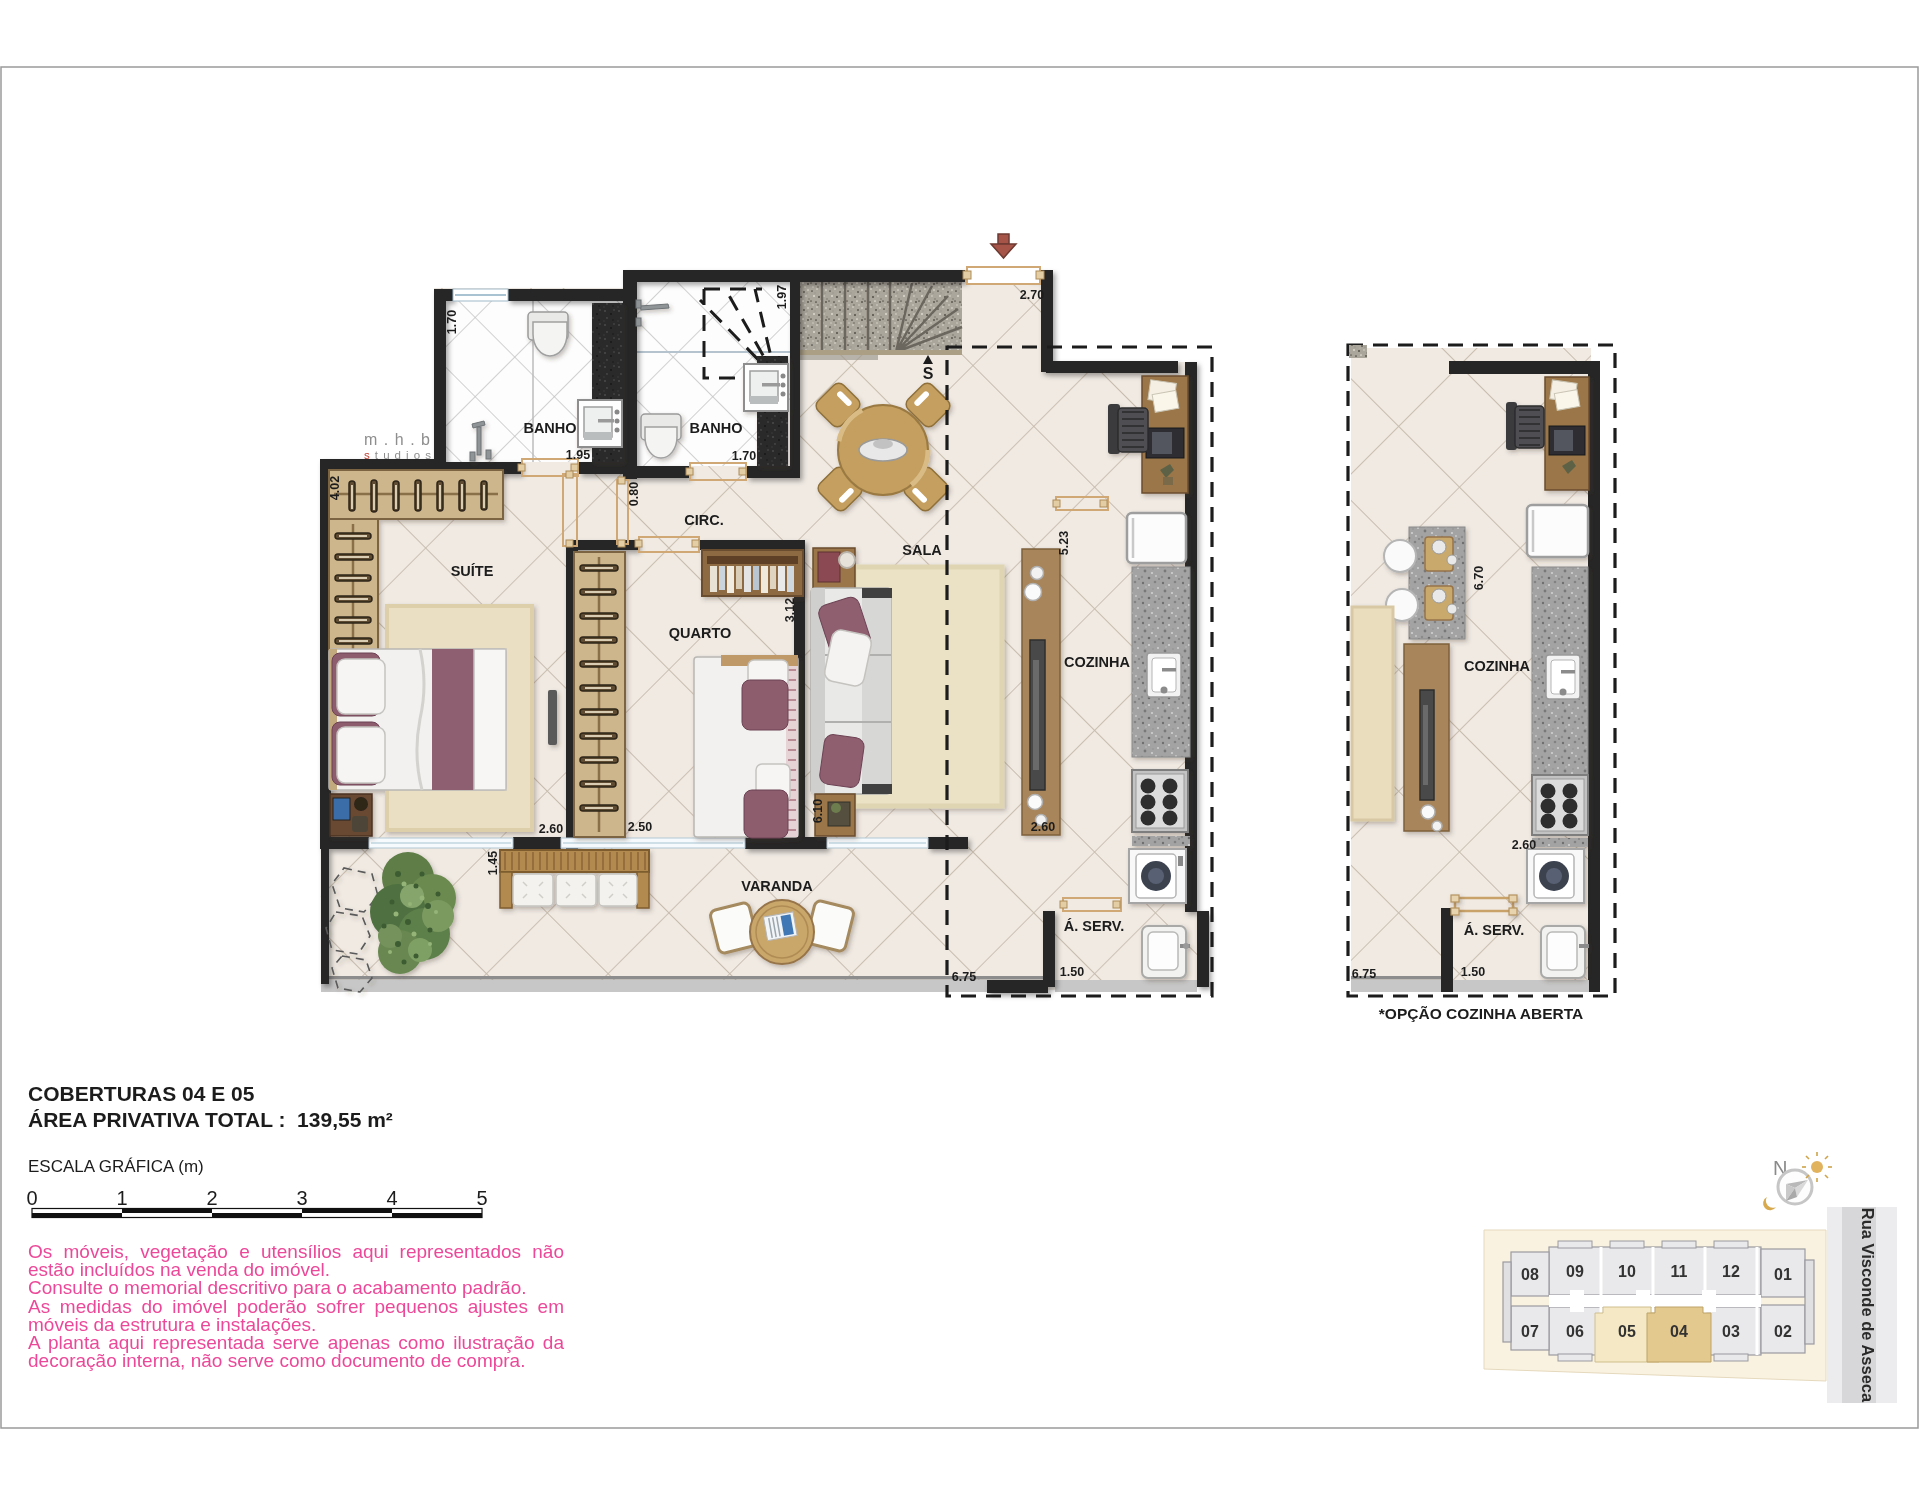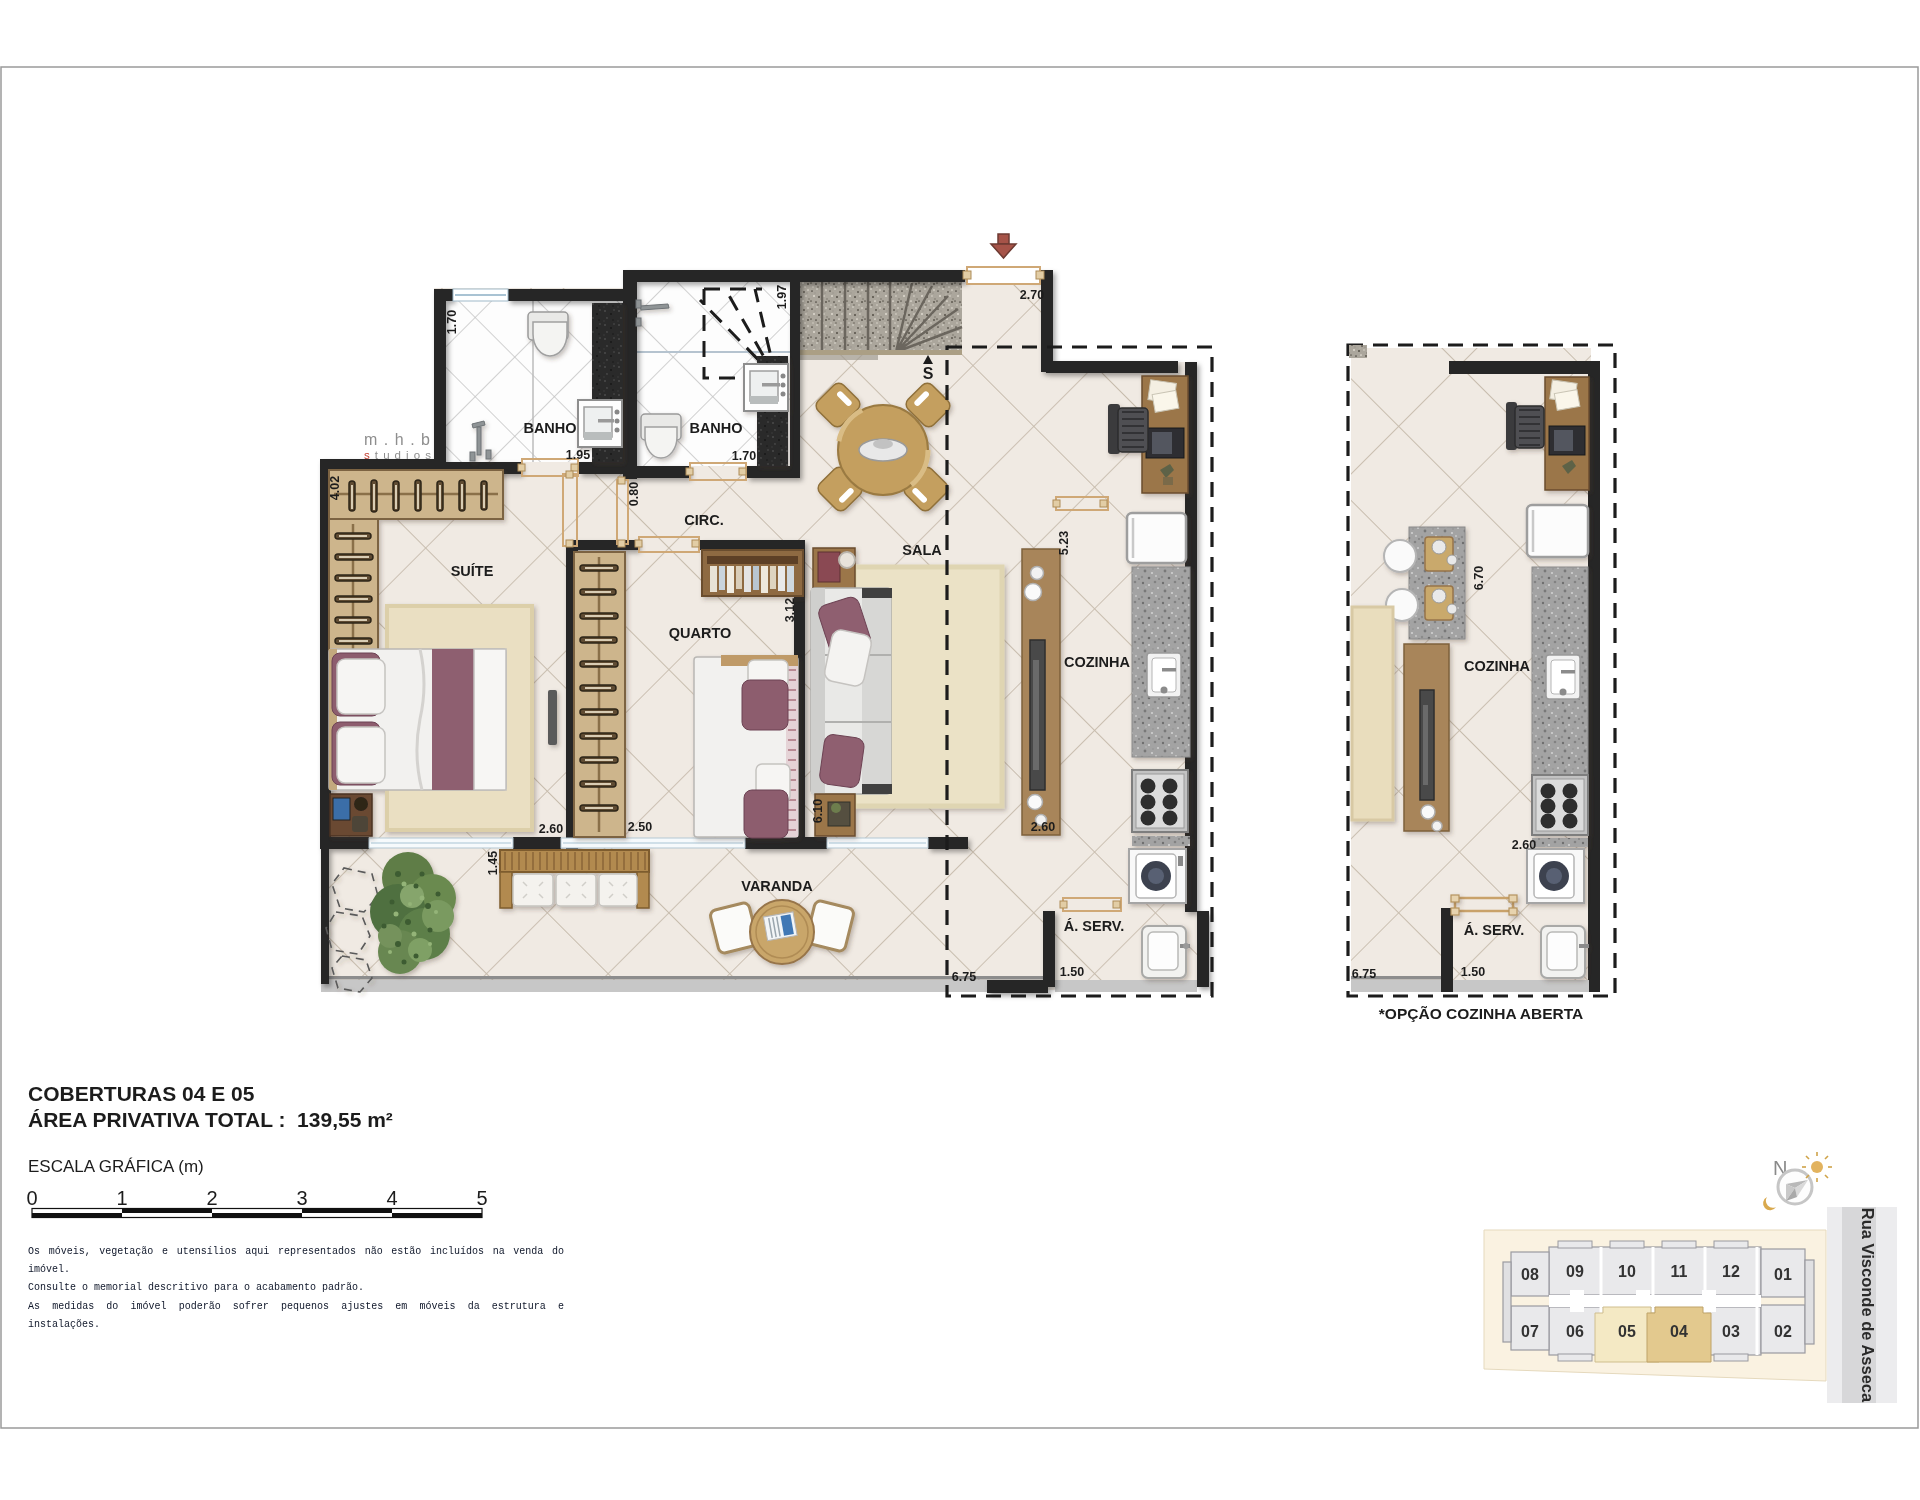--- a/index.html
+++ b/index.html
@@ -1,18 +1,18 @@
 <!DOCTYPE html>
 <html><head>
 <meta charset="utf-8">
 <style>
 html,body{margin:0;padding:0;background:#ffffff;width:1920px;height:1500px;overflow:hidden}
 *{box-sizing:border-box}
 #page{position:relative;width:1920px;height:1500px;font-family:"Liberation Sans",sans-serif}
-#blurb{position:absolute;left:28px;top:1243px;width:536px;font-size:10px;line-height:18.2px;color:#0f172a;font-family:Liberation Mono, monospace}
+#blurb{position:absolute;left:28px;top:1243px;width:536px;font-size:19px;line-height:18.2px;color:#ec4899;font-family:Liberation Sans, sans-serif}
 #blurb p{margin:0;text-align:justify}
 </style>
 </head>
 <body>
 <div id="page">
 <svg width="1920" height="1500" viewBox="0 0 1920 1500" xmlns="http://www.w3.org/2000/svg">
 <defs>
 <pattern id="tile" width="86" height="86" patternUnits="userSpaceOnUse" patternTransform="rotate(45 0 0)">
   <rect width="86" height="86" fill="#f0eae3"></rect>
   <path d="M0,0H86M0,0V86" stroke="#c7bcad" stroke-width="1.8" fill="none"></path>
@@ -945,14 +945,15 @@
 <rect x="1827" y="1207" width="70" height="196" fill="#ececee"></rect>
 <rect x="1842" y="1207" width="34" height="196" fill="#d7d7d9"></rect>
 
 <text x="1862" y="1305" font-size="16.5" font-weight="bold" fill="#2a2a2a" font-family="Liberation Sans,sans-serif" text-anchor="middle" transform="rotate(90 1862 1305)">Rua Visconde de Asseca</text>
 </svg>
 
 <div id="blurb">
 <p>Os móveis, vegetação e utensílios aqui representados não estão incluídos na venda do imóvel.</p>
 <p>Consulte o memorial descritivo para o acabamento padrão.</p>
 <p>As medidas do imóvel poderão sofrer pequenos ajustes em móveis da estrutura e instalações.</p>
+<p>A planta aqui representada serve apenas como ilustração da decoração interna, não serve como documento de compra.</p>
 </div>
 </div>
 
 </body></html>

